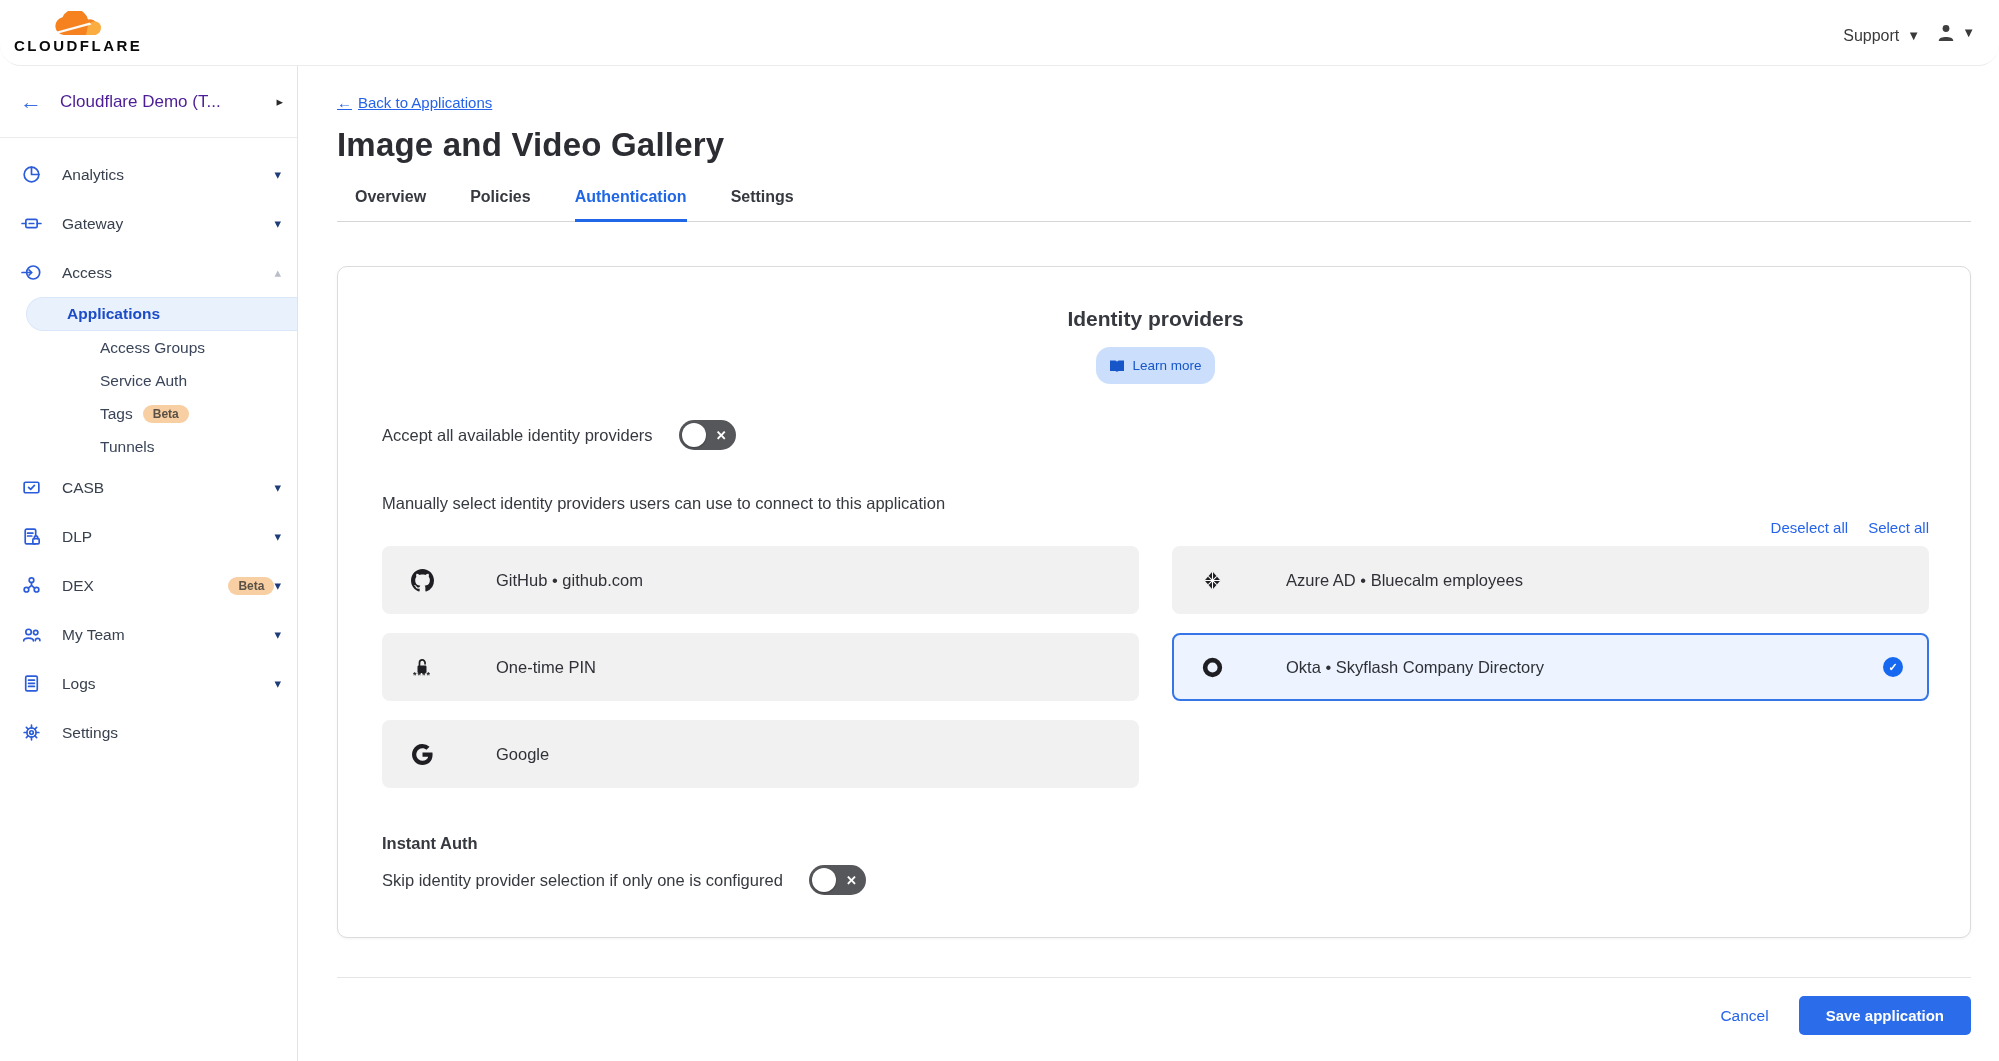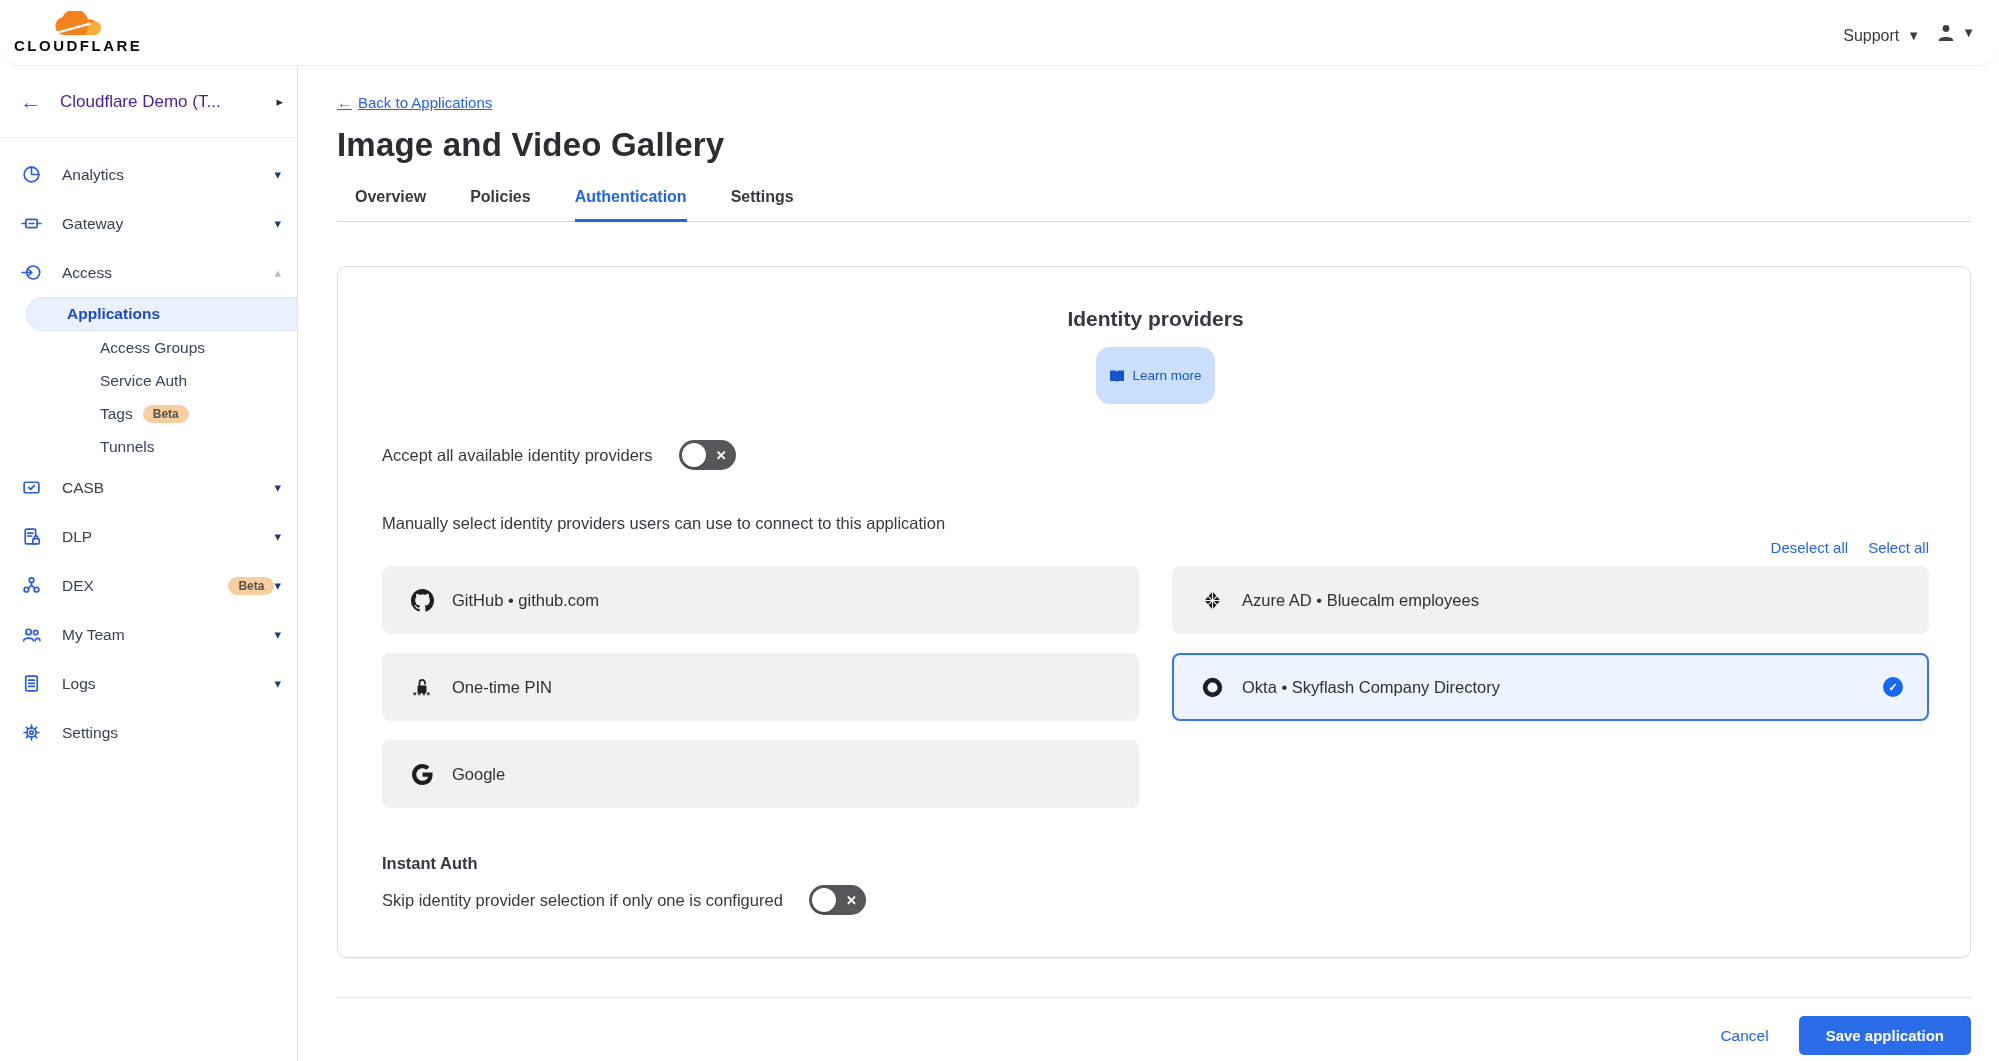--- a/index.html
+++ b/index.html
@@ -54,36 +54,36 @@
   .tab{font-size:16px;font-weight:600;color:var(--dark-text);padding:0 0 13px 0;margin-right:44px;
     border-bottom:3px solid transparent;margin-bottom:-1px;cursor:pointer;}
   .tab:first-child{margin-left:18px;}
   .tab.active{color:#1F67E6;border-bottom-color:#1F67E6;}
   
   .card{margin-top:44px;background:#fff;border:1px solid #DCDCDC;border-radius:10px;
     box-shadow:0 1px 3px rgba(0,0,0,.05);padding:40px 41px 42px 44px;}
   .card-heading-row{display:flex;align-items:center;gap:16px;flex-direction:column;}
   .card-heading{font-size:21px;font-weight:700;color:var(--dark-text);}
   .learn-more{display:inline-flex;align-items:center;gap:7px;background:#CBDFFC;color:#1656C9;
-    font-size:13.5px;font-weight:500;border-radius:14px;padding:21px 13px;cursor:pointer;}
+    font-size:13.5px;font-weight:500;border-radius:14px;padding:11px 13px;cursor:pointer;}
   .toggle-row{display:flex;align-items:center;margin-top:36px;}
   .toggle-label{font-size:16.5px;color:var(--dark-text);}
   .toggle{width:57px;height:30px;border-radius:15px;background:#56575B;position:relative;
     margin-left:26px;cursor:pointer;flex:none;}
   .toggle .knob{position:absolute;left:3px;top:3px;width:24px;height:24px;border-radius:50%;
     background:#fff;box-shadow:0 1px 2px rgba(0,0,0,.3);}
   .toggle .x-mark{position:absolute;right:9px;top:50%;transform:translateY(-50%);
     color:#fff;font-size:13px;font-weight:700;line-height:1;}
   .manual-text{font-size:16.5px;color:var(--dark-text);margin-top:44px;}
   .select-links{display:flex;justify-content:flex-end;gap:20px;margin-top:6px;}
   .select-links span{font-size:15px;color:var(--blue);cursor:pointer;}
   .provider-grid{display:grid;grid-template-columns:1fr 1fr;grid-template-rows:repeat(3,68px);
     grid-auto-flow:column;column-gap:33px;row-gap:19px;margin-top:10px;}
   .provider{background:#F1F1F2;border-radius:8px;display:flex;align-items:center;
-    padding:0 24px 0 26px;cursor:pointer;border:2px solid transparent;}
+    padding:0 24px 0 26px;cursor:pointer;border:2px solid transparent;gap:44px;}
   .provider .p-icon{width:24px;display:inline-flex;align-items:center;justify-content:center;flex:none;}
   .provider .p-label{font-size:16.5px;color:#2F3136;margin-left:18px;flex:1;}
   .provider.selected{background:#EDF4FF;border:2px solid #3575E8;}
   .check-circle{width:20px;height:20px;border-radius:50%;background:#1668F0;color:#fff;
     display:flex;align-items:center;justify-content:center;font-size:11px;font-weight:700;flex:none;}
   .instant-heading{font-size:16.5px;font-weight:700;color:var(--dark-text);margin-top:46px;}
   .skip-row{display:flex;align-items:center;margin-top:12px;}
   
   .footer-divider{height:1px;background:#E5E5E5;margin-top:39px;}
   .footer-actions{display:flex;justify-content:flex-end;align-items:center;gap:30px;margin-top:18px;}

